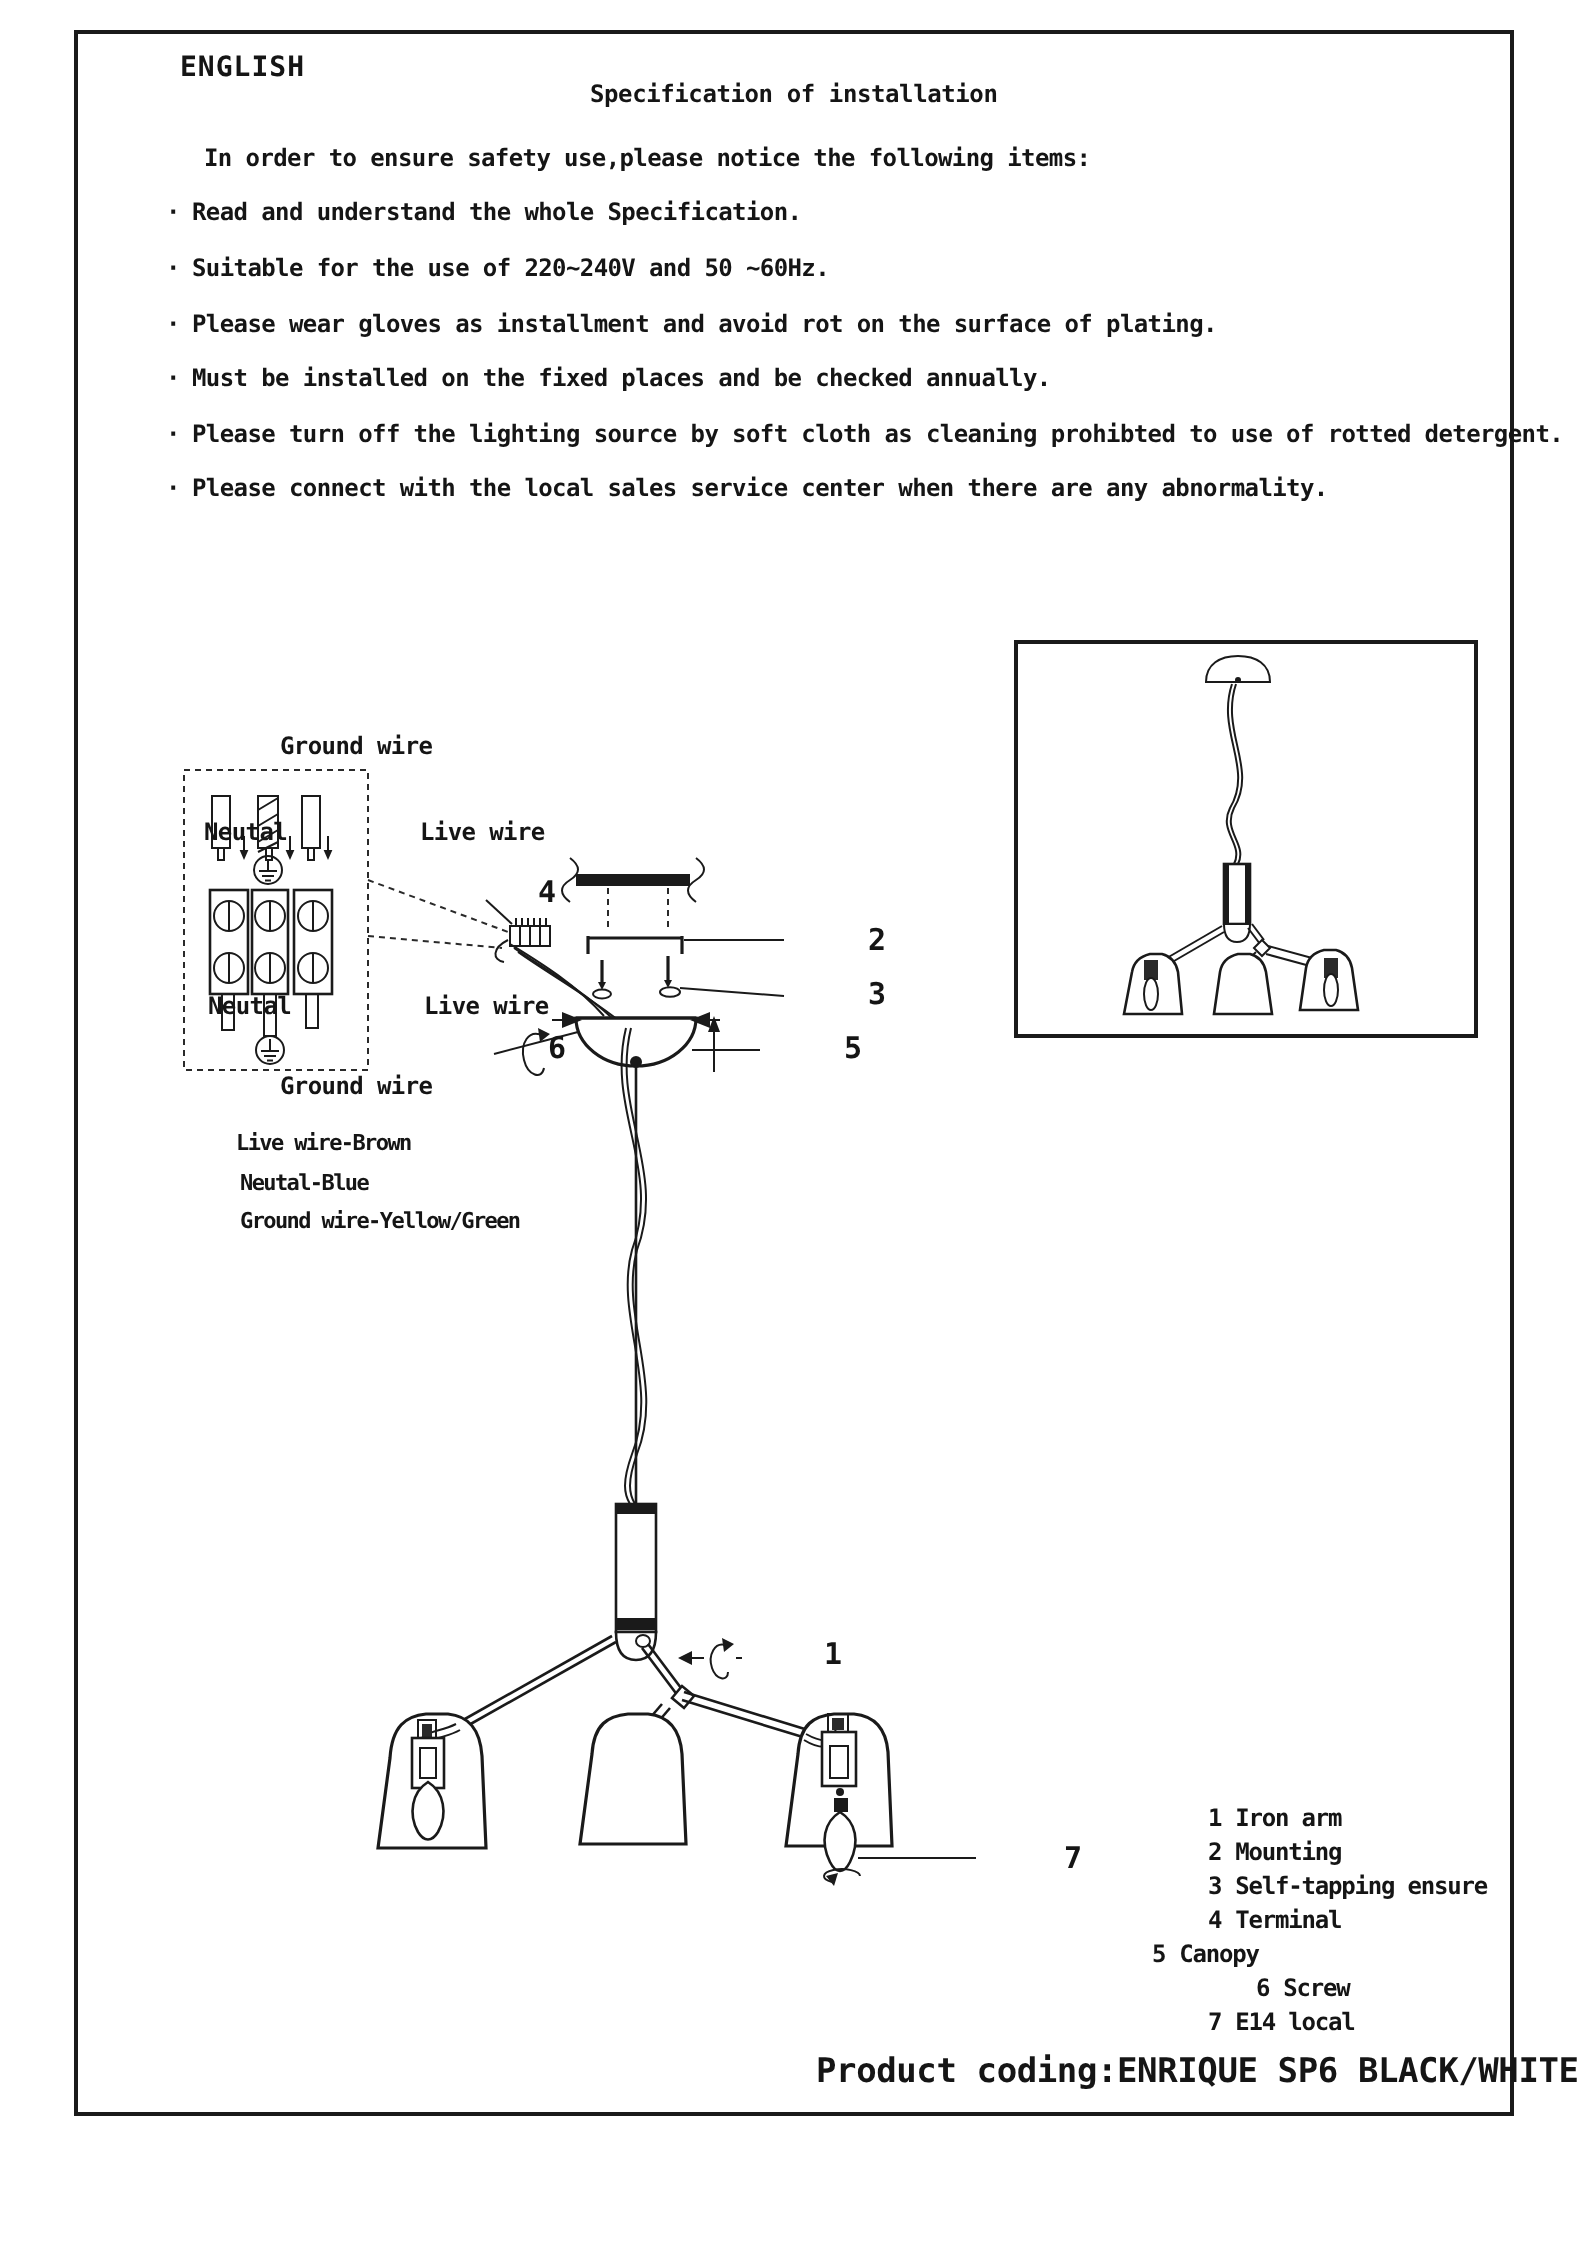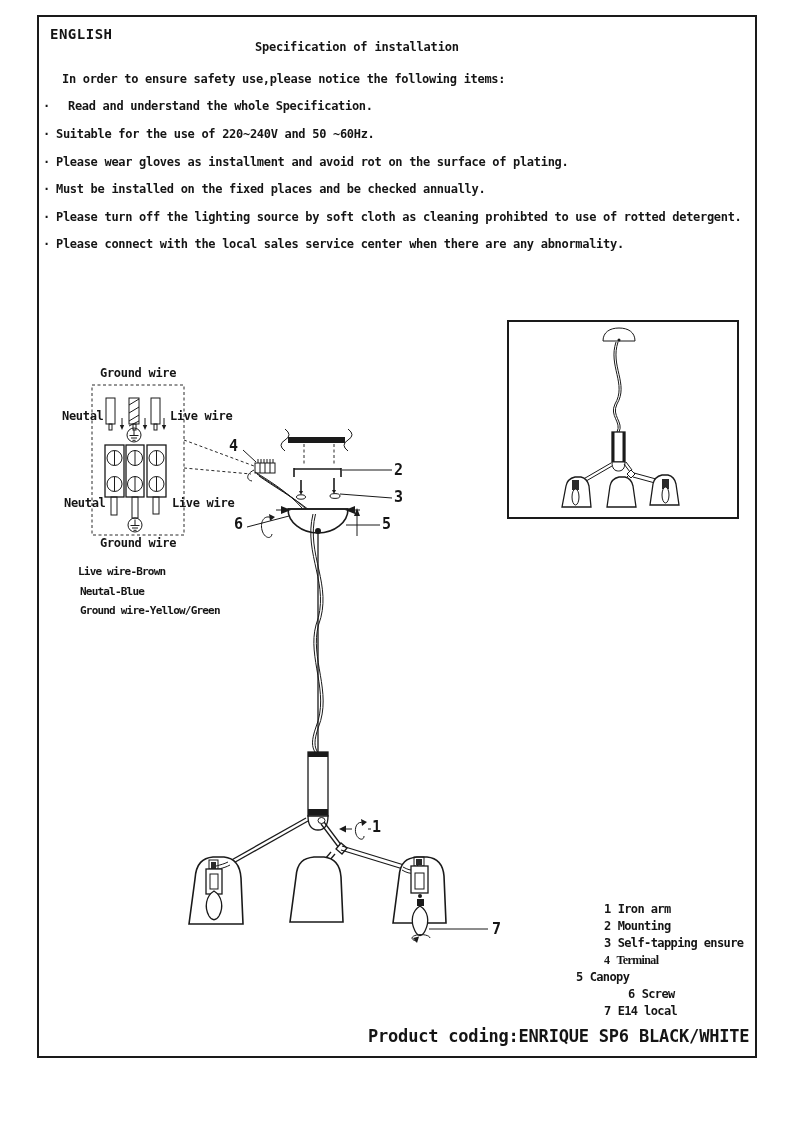--- a/index.html
+++ b/index.html
@@ -7,21 +7,21 @@
     width:793px;height:1123px;position:relative;background:#ffffff;
     font-family:"DejaVu Sans Mono","Liberation Mono",monospace;
     color:#151515;overflow:hidden;
   }
   .page-border{
     position:absolute;left:37px;top:15px;width:716px;height:1039px;
     border:2px solid #1a1a1a;background:transparent;
   }
   .t{
     position:absolute;white-space:pre;font-weight:bold;
-    font-size:12px;line-height:1.15;letter-spacing:-0.3px;color:#151515;
+    font-size:12px;line-height:1.15;letter-spacing:-0.3px;color:#151515;margin-left:40px;
   }
   .lang{font-size:14px;letter-spacing:0.5px;}
   .title{letter-spacing:-0.2px;}
   .callout{font-size:15px;letter-spacing:0;}
   .legend{font-size:11px;letter-spacing:-0.8px;}
   .parts-row{position:absolute;font-weight:bold;font-size:12px;letter-spacing:-0.6px;white-space:pre;}
   .parts-row .num{margin-right:7px;}
   .coding{font-size:17px;letter-spacing:-0.2px;}
   svg{position:absolute;left:0;top:0;}
   .ln{fill:none;stroke:#1a1a1a;stroke-width:1.3px;}
@@ -242,21 +242,21 @@
     <rect x="662" y="479" width="7" height="10" fill="#2a2a2a"></rect>
     <ellipse class="thin wht" cx="665.5" cy="495" rx="3.5" ry="8"></ellipse>
   </g>
 </svg>
 
 <div class="t lang" style="left:50px;top:26px;">ENGLISH</div>
 <div class="t title" style="left:255px;top:41px;">Specification of installation</div>
 <div class="t" style="left:62px;top:73px;">In order to ensure safety use,please notice the following items:</div>
 
 <div class="t" style="left:43px;top:100px;">·</div>
-<div class="t" style="left:68px;top:100px;">Read and understand the whole Specification.</div>
+<div class="t" style="left:56px;top:100px;">Read and understand the whole Specification.</div>
 <div class="t" style="left:43px;top:128px;">·</div>
 <div class="t" style="left:56px;top:128px;">Suitable for the use of 220~240V and 50 ~60Hz.</div>
 <div class="t" style="left:43px;top:156px;">·</div>
 <div class="t" style="left:56px;top:156px;">Please wear gloves as installment and avoid rot on the surface of plating.</div>
 <div class="t" style="left:43px;top:183px;">·</div>
 <div class="t" style="left:56px;top:183px;">Must be installed on the fixed places and be checked annually.</div>
 <div class="t" style="left:43px;top:211px;">·</div>
 <div class="t" style="left:56px;top:211px;">Please turn off the lighting source by soft cloth as cleaning prohibted to use of rotted detergent.</div>
 <div class="t" style="left:43px;top:238px;">·</div>
 <div class="t" style="left:56px;top:238px;">Please connect with the local sales service center when there are any abnormality.</div>
@@ -275,18 +275,18 @@
 <div class="t callout" style="left:394px;top:462px;">2</div>
 <div class="t callout" style="left:394px;top:489px;">3</div>
 <div class="t callout" style="left:234px;top:516px;">6</div>
 <div class="t callout" style="left:382px;top:516px;">5</div>
 <div class="t callout" style="left:372px;top:819px;">1</div>
 <div class="t callout" style="left:492px;top:921px;">7</div>
 
 <div class="parts-row" style="left:604px;top:902px;"><span class="num">1</span><span>Iron arm</span></div>
 <div class="parts-row" style="left:604px;top:919px;"><span class="num">2</span><span>Mounting</span></div>
 <div class="parts-row" style="left:604px;top:936px;"><span class="num">3</span><span>Self-tapping ensure</span></div>
-<div class="parts-row" style="left:604px;top:953px;font-family:Liberation Serif, serif;"><span class="num">4</span><span>Terminal</span></div>
+<div class="parts-row" style="left:604px;top:953px;"><span class="num">4</span><span>Terminal</span></div>
 <div class="parts-row" style="left:576px;top:970px;"><span class="num">5</span><span>Canopy</span></div>
 <div class="parts-row" style="left:628px;top:987px;"><span class="num">6</span><span>Screw</span></div>
 <div class="parts-row" style="left:604px;top:1004px;"><span class="num">7</span><span>E14 local</span></div>
 
 <div class="t coding" style="left:368px;top:1027px;">Product coding:ENRIQUE SP6 BLACK/WHITE</div>
 
 </body></html>

